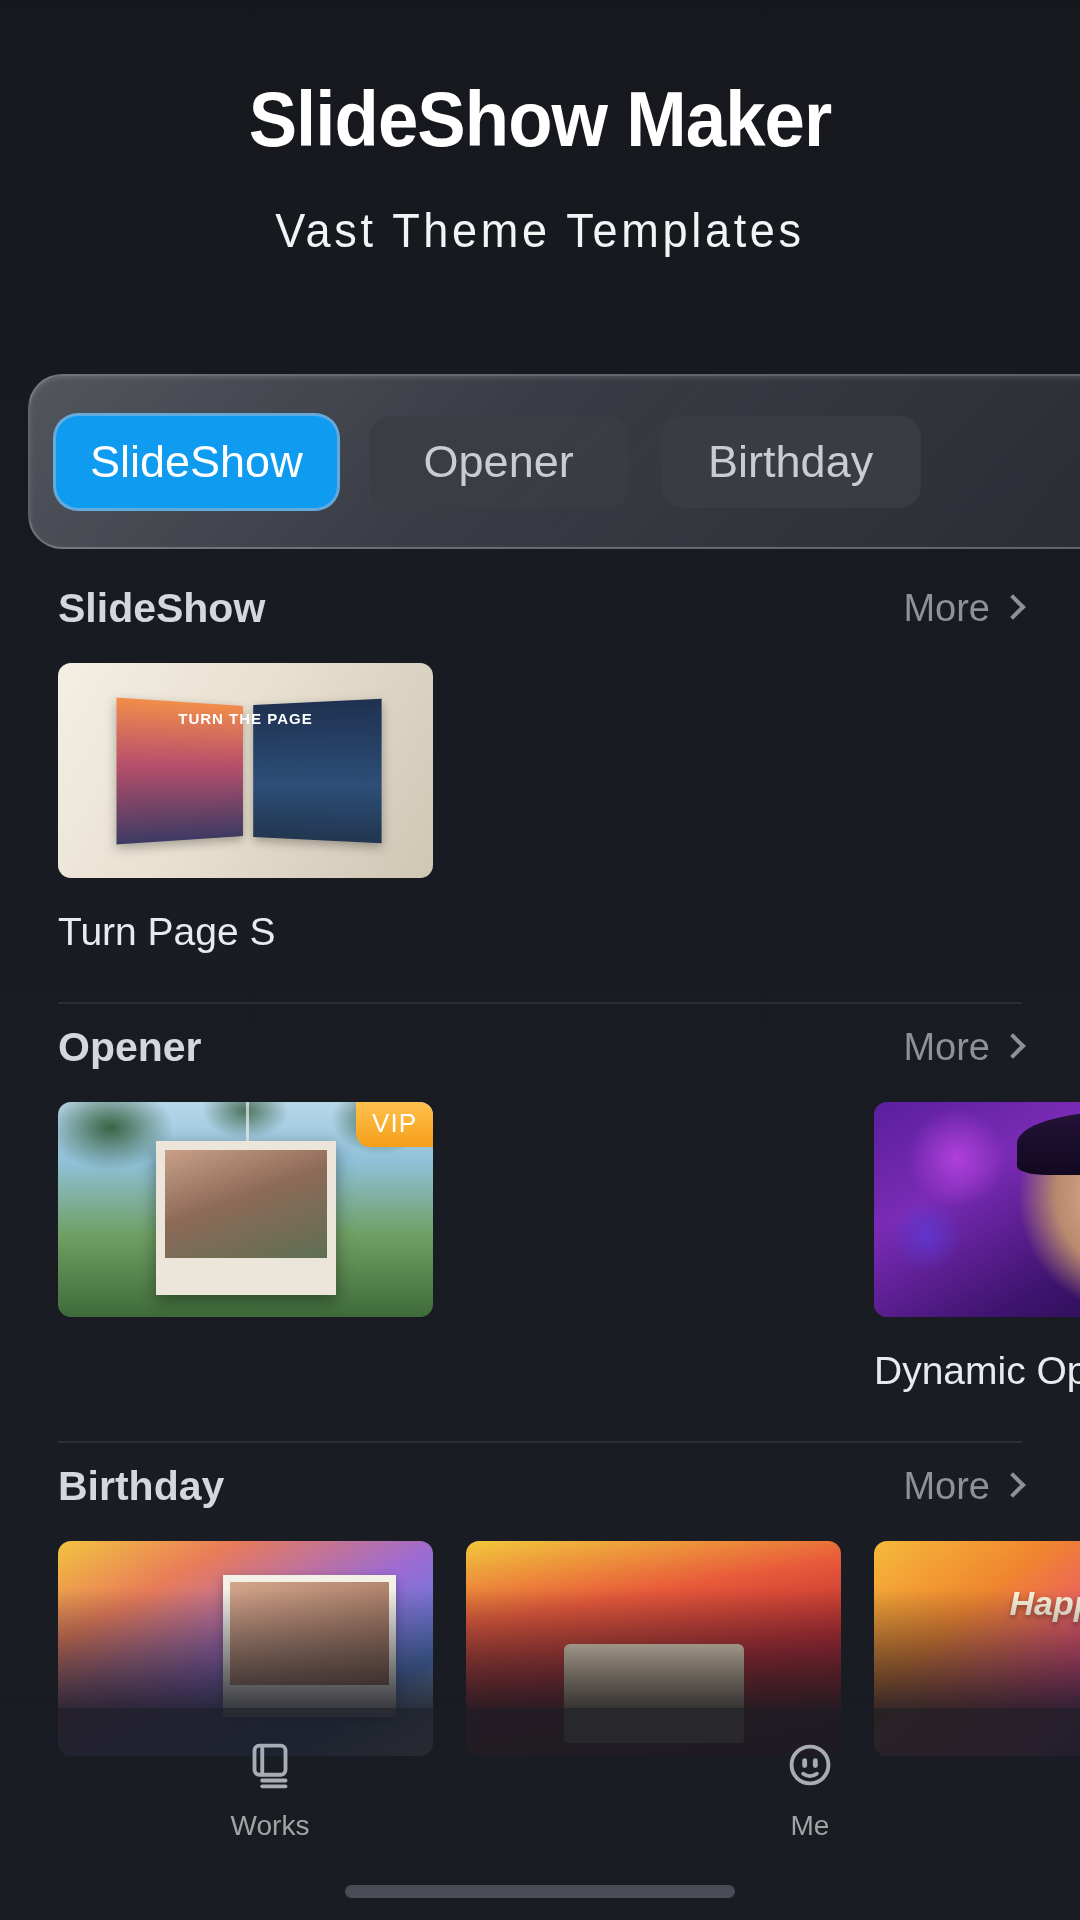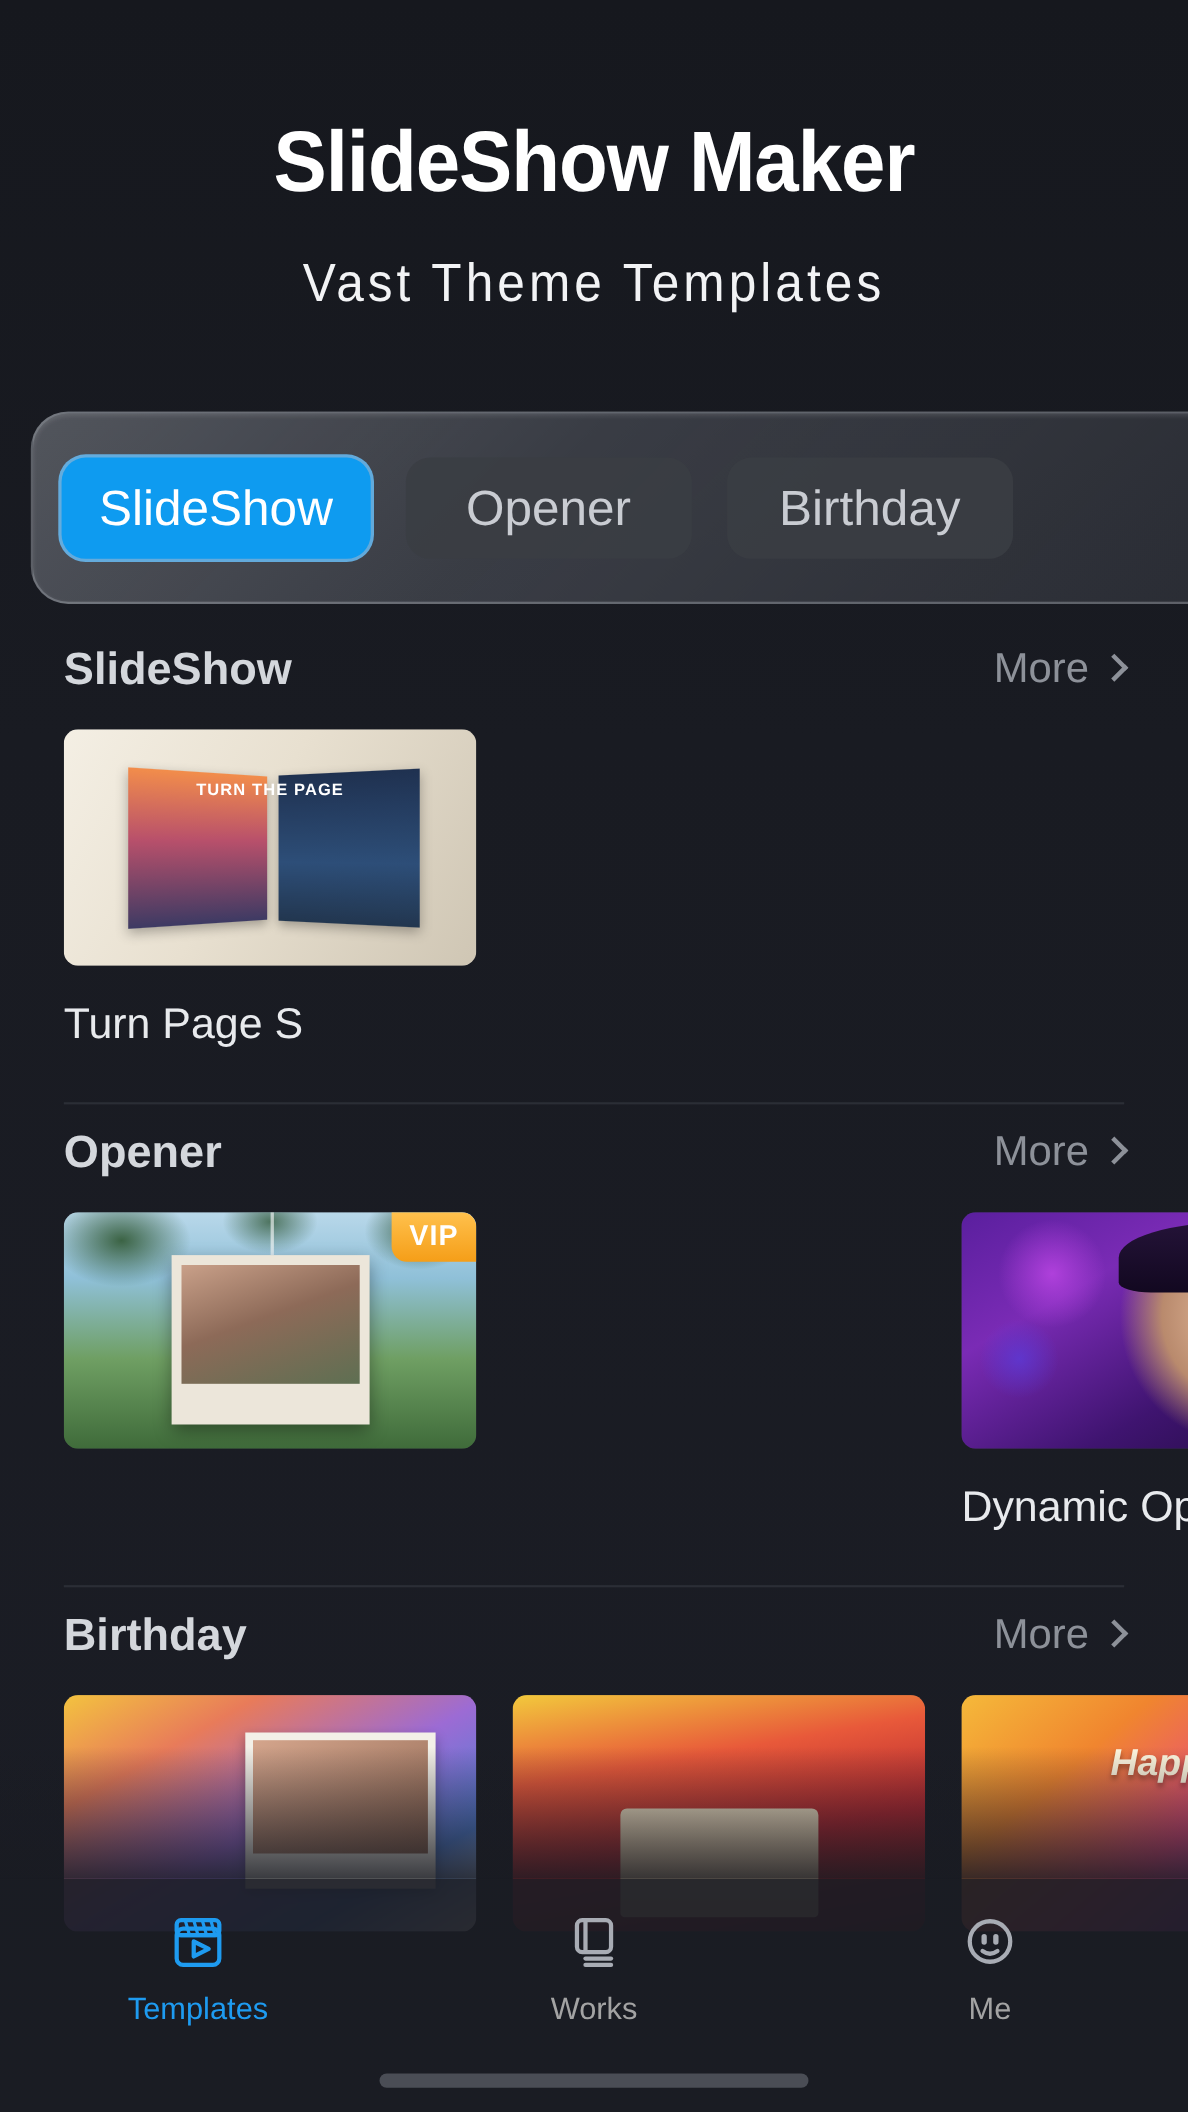--- a/index.html
+++ b/index.html
@@ -10,21 +10,21 @@
     overflow: hidden;
   }
   #app {
     position: relative;
     width: 1080px; height: 1920px;
     background: linear-gradient(180deg, #16181e 0%, #191b22 35%, #1b1d25 100%);
     overflow: hidden;
   }
 
   
-  .header { padding: 80px 0 0 0; margin-top: 28px; }
+  .header { padding: 80px 0 0 0; }
   .app-title {
     font-size: 78px;
     font-weight: bold;
     color: #ffffff;
     text-align: center;
     letter-spacing: -1px;
     line-height: 1.0;
     font-stretch: condensed;
     transform: scaleX(0.93);
   }
@@ -125,21 +125,21 @@
     height: 2px;
     background: #2b2e36;
     margin: 48px 58px 0 58px;
   }
   .vip-badge {
     position: absolute;
     top: 0; right: 0;
     background: linear-gradient(180deg,#ffc14d 0%, #f59e18 100%);
     color: #ffffff;
     font-size: 26px;
-    font-weight: bold;
+    font-weight: normal;
     padding: 6px 16px 8px 16px;
     border-bottom-left-radius: 14px;
     border-top-right-radius: 13px;
     letter-spacing: 1px;
   }
 
   
   .mosaic {
     position: absolute; inset: 0;
     background:
@@ -407,30 +407,20 @@
         </div>
       </div>
     </div>
 
   </div>
 
   <div class="sectionfade"></div>
 
   <div class="bottom-bar">
 
-    <div class="bnav active">
-      <svg class="bicon" viewBox="0 0 64 64" fill="none">
-        <rect x="12" y="20" width="40" height="34" rx="6" stroke="#1E9BF0" stroke-width="4"></rect>
-        <path d="M12 26 L52 26" stroke="#1E9BF0" stroke-width="4"></path>
-        <rect x="12" y="12" width="40" height="14" rx="4" stroke="#1E9BF0" stroke-width="4"></rect>
-        <path d="M20 12 L24 26 M28 12 L32 26 M36 12 L40 26 M44 12 L48 26" stroke="#1E9BF0" stroke-width="3"></path>
-        <path d="M28 32 L42 39 L28 46 Z" stroke="#1E9BF0" stroke-width="4" stroke-linejoin="round"></path>
-      </svg>
-      <div class="lbl">Templates</div>
-    </div>
 
     <div class="bnav">
       <svg class="bicon" viewBox="0 0 64 64" fill="none">
         <rect x="16" y="12" width="32" height="30" rx="5" stroke="#A8ACB4" stroke-width="4"></rect>
         <path d="M24 12 L24 42" stroke="#A8ACB4" stroke-width="4"></path>
         <path d="M24 48 L48 48" stroke="#A8ACB4" stroke-width="4" stroke-linecap="round"></path>
         <path d="M24 54 L48 54" stroke="#A8ACB4" stroke-width="4" stroke-linecap="round"></path>
       </svg>
       <div class="lbl">Works</div>
     </div>

